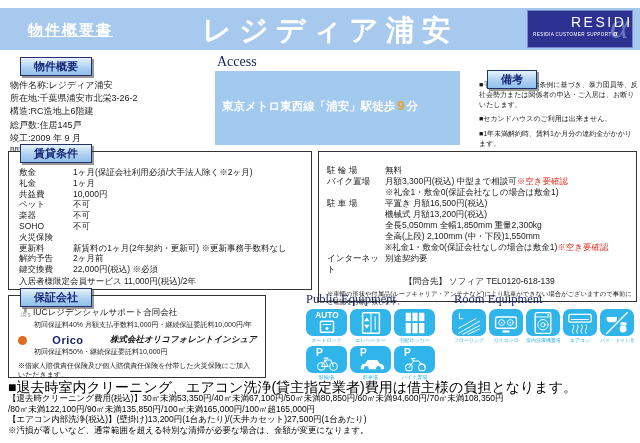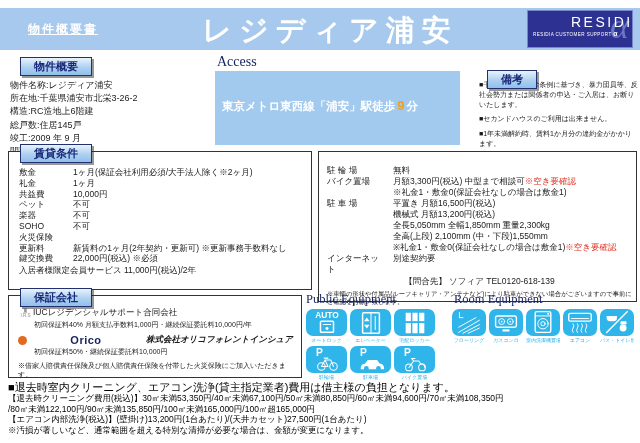--- a/index.html
+++ b/index.html
@@ -2,21 +2,21 @@
 <html style="--band: #a6c9ed; --navy: #182878; --access-box: #a2c9ee; --minutes-orange: #f0a020; --red: #e03020; --icon-blue: #2fb5ea; --logo-bg: #2d3192;"><head>
 <meta charset="utf-8">
 <style>
   html,body{margin:0;padding:0;background:#fff;}
   .page{position:relative;width:640px;height:443px;background:#fff;overflow:hidden;
         font-family:"Liberation Sans",sans-serif;color:#1a1a1a;}
   .abs{position:absolute;}
 
   
   .band{left:0;top:8px;width:640px;height:42px;background:var(--band,#a6c9ed);}
-  .doc-type{left:28px;top:21px;font-size:12px;font-weight:bold;color:#fff;text-decoration:underline;letter-spacing:2px;}
+  .doc-type{left:28px;top:21px;font-size:15px;font-weight:bold;color:#fff;text-decoration:underline;letter-spacing:2px;}
   .main-title{left:150px;top:11px;width:360px;text-align:center;font-size:29px;font-weight:bold;
               color:#fff;letter-spacing:7px;white-space:nowrap;}
   .logo{left:527px;top:10px;width:106px;height:38px;background:var(--logo-bg,#2d3192);
         border:1px solid #7b86c8;box-sizing:border-box;padding:3px 5px;color:#fff;overflow:hidden;}
   .logo-l1{font-size:14px;letter-spacing:2.5px;font-weight:normal;position:relative;z-index:2;padding-left:38px;}
   .logo-l2{font-size:4.6px;letter-spacing:.4px;position:relative;z-index:2;}
   .logo-l2 .a-sm{font-size:7px;font-weight:bold;}
   .logo-l3{font-size:7.2px;margin-top:15px;font-weight:normal;position:relative;z-index:2;white-space:nowrap;}
   .logo-alpha{position:absolute;right:3px;top:-6px;font-size:36px;font-style:italic;
               font-family:"Liberation Serif",serif;color:#6b77c2;z-index:1;}
@@ -42,59 +42,59 @@
 
   
   .box{border:1.3px solid #333;background:#fff;box-sizing:border-box;}
   .rental-box{left:8px;top:151px;width:304px;height:139px;padding:15px 4px 0 10px;}
   .rrow{display:flex;font-size:8.5px;line-height:10.8px;}
   .rl{width:54px;flex:none;}
   .rv{flex:1;}
   .member{font-size:8.5px;line-height:10.8px;margin-top:1px;}
 
   .fac-box{left:318px;top:151px;width:319px;height:151px;padding:13px 4px 0 8px;}
-  .frow{display:flex;font-size:8.5px;line-height:11px;gap:8px;}
+  .frow{display:flex;font-size:8.5px;line-height:11px;}
   .fl{width:58px;flex:none;}
   .fv{flex:1;}
   .red{color:var(--red,#e03020);}
   .contact{text-align:center;font-size:8.5px;margin-top:1px;}
   .fnote{font-size:6.3px;line-height:7.6px;margin-top:2px;color:#222;}
 
-  .gua-box{left:8px;top:295px;width:294px;height:83px;padding:11px 8px 0 9px;}
+  .gua-box{left:8px;top:295px;width:258px;height:83px;padding:11px 8px 0 9px;}
   .g1{display:flex;align-items:center;font-size:8.5px;}
   .iuc-mark{width:15px;flex:none;font-size:4.5px;color:#888;text-align:center;line-height:5px;}
   .iuc-mark .sym{display:block;font-size:7px;color:#999;}
   .gfee{font-size:7px;margin:1px 0 0 16px;}
   .g2{display:flex;align-items:center;margin-top:4px;justify-content:space-between;}
   .orico-dot{width:9px;height:9px;border-radius:50%;background:#e06a20;flex:none;margin-right:3px;}
   .orico-brand{font-size:11px;font-weight:bold;color:#16225e;letter-spacing:.5px;}
   .orico-name{font-size:8.5px;font-weight:bold;margin-left:4px;font-style:italic;}
   .gnote{font-size:7px;line-height:1.35;margin-top:4px;}
 
   
   .eq-h{font-family:"Liberation Serif",serif;font-size:12.5px;color:#16225e;}
   .pub-h{left:306px;top:292px;}
   .room-h{left:454px;top:292px;}
   .pub-grid{left:306px;top:309px;width:136px;display:flex;flex-wrap:wrap;}
   .pub-grid .icell{width:41px;margin:0 3px 3px 0;}
   .room-grid{left:452px;top:309px;display:flex;}
   .room-grid .icell{width:34px;margin-right:3px;}
   .icell{text-align:center;}
   .isq{width:100%;height:27px;background:var(--icon-blue,#2fb5ea);border-radius:7px;
-       display:flex;justify-content:center;}
+       display:flex;align-items:center;justify-content:center;}
   .ilabel{font-size:5px;color:var(--icon-blue,#2fb5ea);line-height:6px;margin-top:1px;white-space:nowrap;overflow:hidden;}
   .isq svg .s{stroke:#fff;fill:none;stroke-width:1.6;stroke-linecap:round;stroke-linejoin:round;}
   .isq svg .s2{stroke:#fff;fill:none;stroke-width:1.1;stroke-linecap:round;}
   .isq svg .f{fill:#fff;}
   .isq svg .bg{fill:var(--icon-blue,#2fb5ea);}
   .isq svg text{font-family:"Liberation Sans",sans-serif;font-weight:bold;fill:#fff;}
 
   
   .footer{left:8px;top:381px;width:630px;color:#000;}
-  .footer .f1{font-size:11px;line-height:12px;}
+  .footer .f1{font-size:14px;line-height:12px;}
   .footer div{font-size:8.5px;line-height:10.6px;}
 </style>
 </head>
 <body>
 
 <div class="page">
 
   <div class="abs band"></div>
   <div class="abs doc-type">物件概要書</div>
   <div class="abs main-title">レジディア浦安</div>
@@ -154,20 +154,24 @@
     <div class="rrow">
         <span class="rl">SOHO</span>
         <span class="rv">不可</span>
       </div>
     <div class="rrow">
         <span class="rl">火災保険</span>
       </div>
     <div class="rrow">
         <span class="rl">更新料</span>
         <span class="rv">新賃料の1ヶ月(2年契約・更新可) ※更新事務手数料なし</span>
+      </div>
+    <div class="rrow">
+        <span class="rl">解約予告</span>
+        <span class="rv">2ヶ月前</span>
       </div>
     <div class="rrow">
         <span class="rl">鍵交換費</span>
         <span class="rv">22,000円(税込) ※必須</span>
       </div>
     <div class="member">入居者様限定会員サービス  11,000円(税込)/2年</div>
   </div>
 
   <div class="abs box fac-box">
     <div class="frow">

